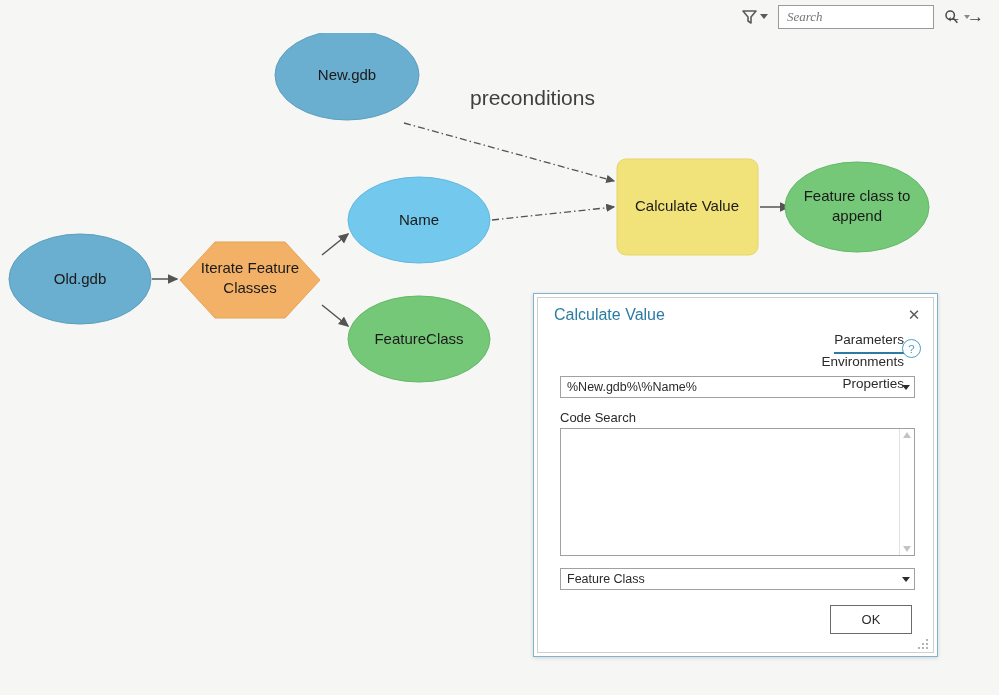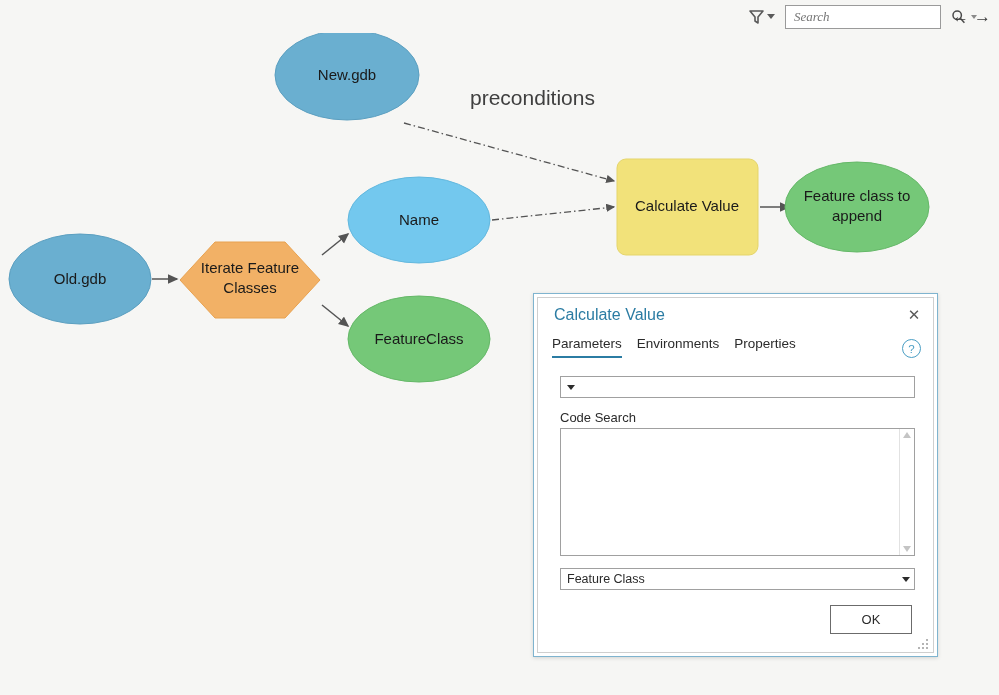--- a/index.html
+++ b/index.html
@@ -18,21 +18,21 @@
   
   #toolbar {
     position: absolute;
     top: 0; left: 0;
     width: 999px;
     height: 33px;
     background: #f6f6f4;
     display: flex;
     align-items: center;
     justify-content: flex-end;
-    padding-right: 8px;
+    padding-right: 15px;
     box-sizing: border-box;
   }
   .tb-btn {
     display: flex;
     align-items: center;
     justify-content: center;
     height: 24px;
     cursor: default;
   }
   #filter-group { margin-right: 10px; display: flex; align-items: center; gap: 3px; }
@@ -130,25 +130,26 @@
     color: #2b7ca3;
     font-family: "Liberation Sans", sans-serif;
   }
   #dialog-close {
     width: 22px; height: 22px;
     display: flex; align-items: center; justify-content: center;
     color: #5a5a5a; font-size: 15px; cursor: default;
   }
   #tabs-row {
     display: flex;
-    align-items: center;
+    align-items: flex-end;
     padding: 0 14px;
     height: 30px;
     box-sizing: border-box;
     position: relative;
+    flex-direction: column;
   }
   .tab {
     font-size: 13.5px;
     color: #2b2b2b;
     padding: 0 0 5px 0;
     margin-right: 15px;
     cursor: default;
     border-bottom: 2px solid transparent;
   }
   .tab.active {
@@ -376,20 +377,21 @@
     <div id="tabs-row">
       <span class="tab active">Parameters</span>
       <span class="tab">Environments</span>
       <span class="tab">Properties</span>
       <span id="help-icon">?</span>
     </div>
 
     <div id="form-area">
 
       <div class="combo">
+        <span class="combo-value">%New.gdb%\%Name%</span>
         <span class="combo-caret"></span>
       </div>
 
       <div class="field-label">Code Search</div>
       <div id="code-block">
         <textarea id="code-text" style=""></textarea>
         <div id="code-scroll">
           <span class="scroll-arrow-up"></span>
           <span class="scroll-arrow-dn"></span>
         </div>

